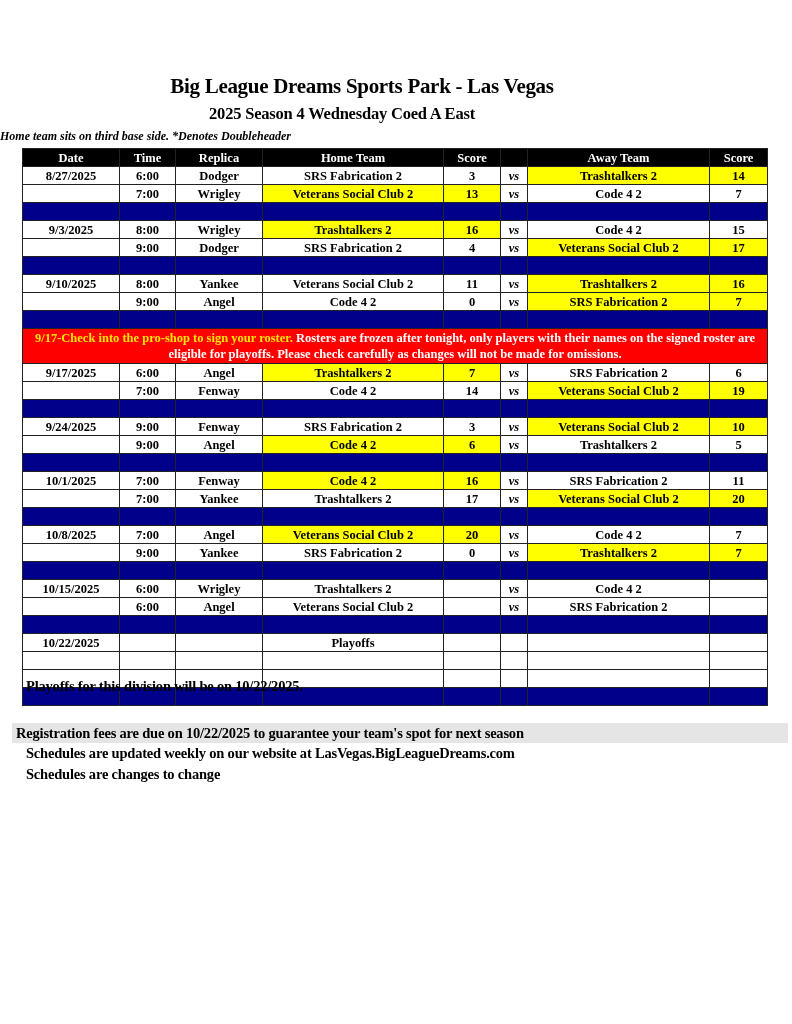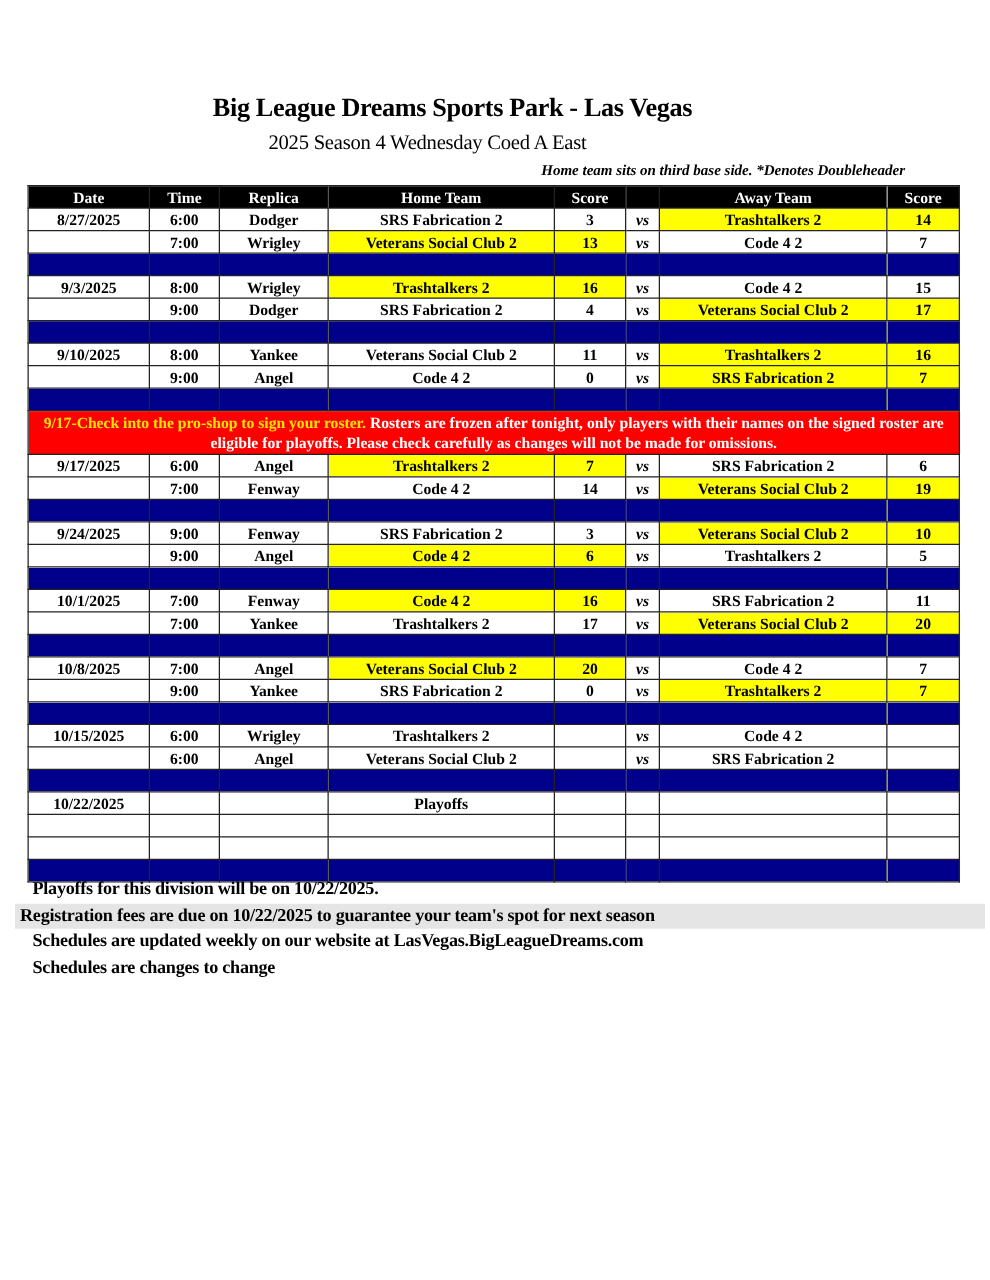--- a/index.html
+++ b/index.html
@@ -1,29 +1,29 @@
 <!DOCTYPE html>
 <html><head>
 <meta charset="utf-8">
 <style>
   html, body { margin:0; padding:0; background:#ffffff; }
   body { width:792px; height:1024px; position:relative; font-family:"Liberation Serif", serif; color:#000; overflow:hidden; }
   .title { position:absolute; left:0; width:724px; top:74px; text-align:center; font-weight:bold; font-size:21px; letter-spacing:-0.3px; }
-  .subtitle { position:absolute; left:0; width:684px; top:104px; text-align:center; font-weight:normal; font-size:16.5px; letter-spacing:-0.2px; }
-  .note { position:absolute; left:0; width:724px; top:129px; text-align:right; font-weight:bold; font-style:italic; font-size:12px; }
+  .subtitle { position:absolute; left:0; width:684px; top:104px; text-align:center; font-weight:bold; font-size:16.5px; letter-spacing:-0.2px; }
+  .note { position:absolute; left:0; width:724px; top:129px; text-align:left; font-weight:bold; font-style:italic; font-size:12px; }
   table.sched { position:absolute; left:22px; top:148px; width:745px; border-collapse:collapse; table-layout:fixed; }
   table.sched td, table.sched th { border:1px solid #222; height:17px; padding:0; text-align:center; font-weight:bold; font-size:12.5px; line-height:16px; white-space:nowrap; overflow:hidden; }
   table.sched th { background:#000000; color:#ffffff; font-size:12.5px; }
   tr.sep td { background:#00008b; height:17px; }
   td.hl { background:#ffff00; }
   td.vs { font-style:italic; font-weight:bold; font-size:11.5px; }
   tr.banner td { background:#ff0000; color:#ffffff; white-space:normal; line-height:16px; height:34px; font-size:12.5px; padding:0 4px; }
   .banner-yellow { color:#ffe400; }
   .foot { position:absolute; left:26px; font-weight:bold; font-size:14.5px; letter-spacing:-0.2px; }
-  .foot.f1 { top:703px;text-align:center; }
+  .foot.f1 { top:678px;text-align:center; }
   .foot.f2 { top:723px; left:12px; width:776px; background:#e5e5e5; padding-left:4px; box-sizing:border-box; height:20px; line-height:20px; }
   .foot.f3 { top:745px; }
   .foot.f4 { top:766px; }
 </style>
 </head>
 <body>
 
 <div class="title">Big League Dreams Sports Park - Las Vegas</div>
 <div class="subtitle">2025 Season 4 Wednesday Coed A East</div>
 <div class="note">Home team sits on third base side.  *Denotes Doubleheader</div>

